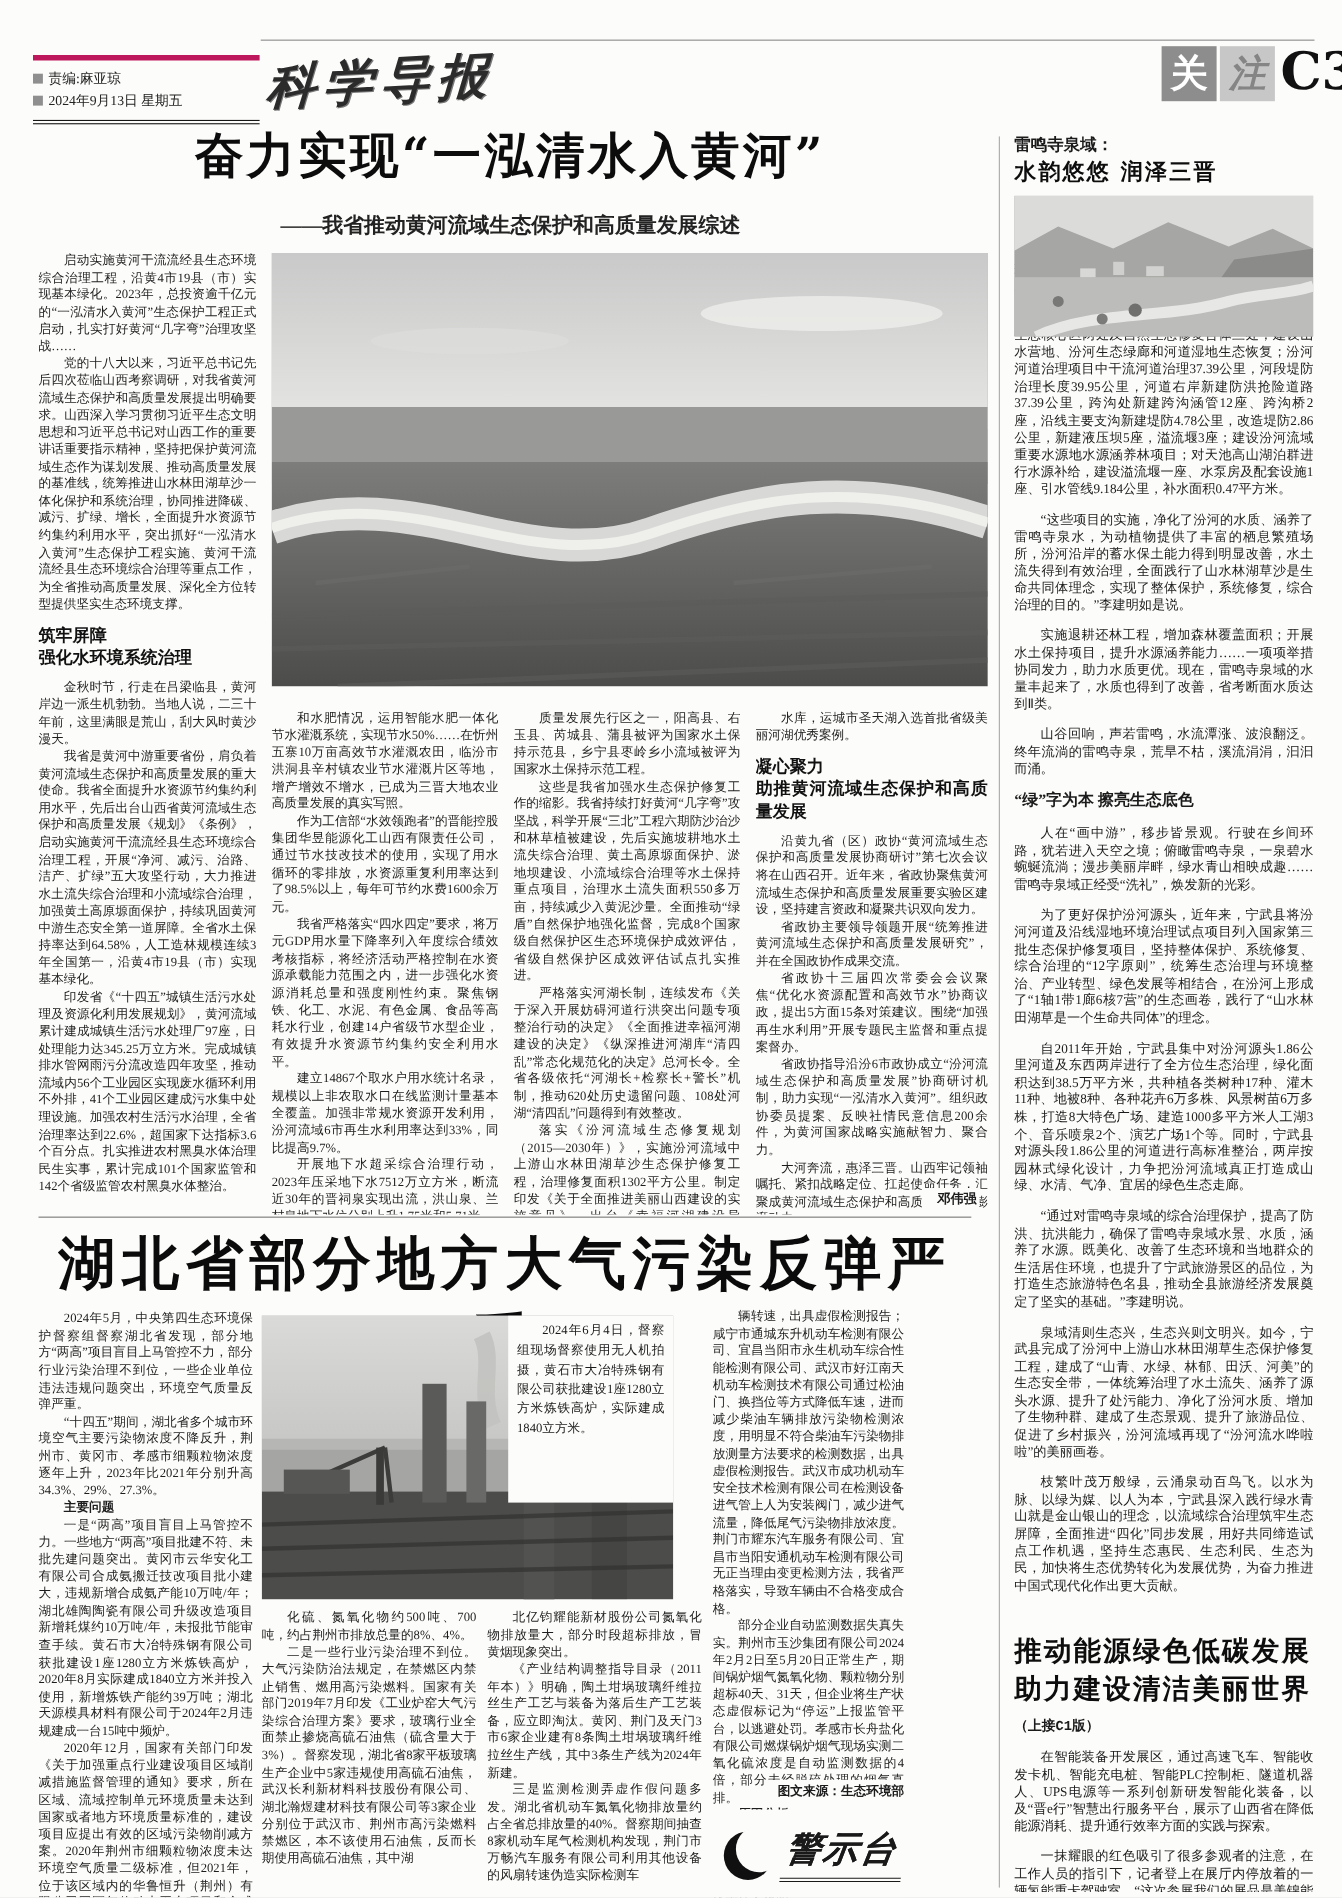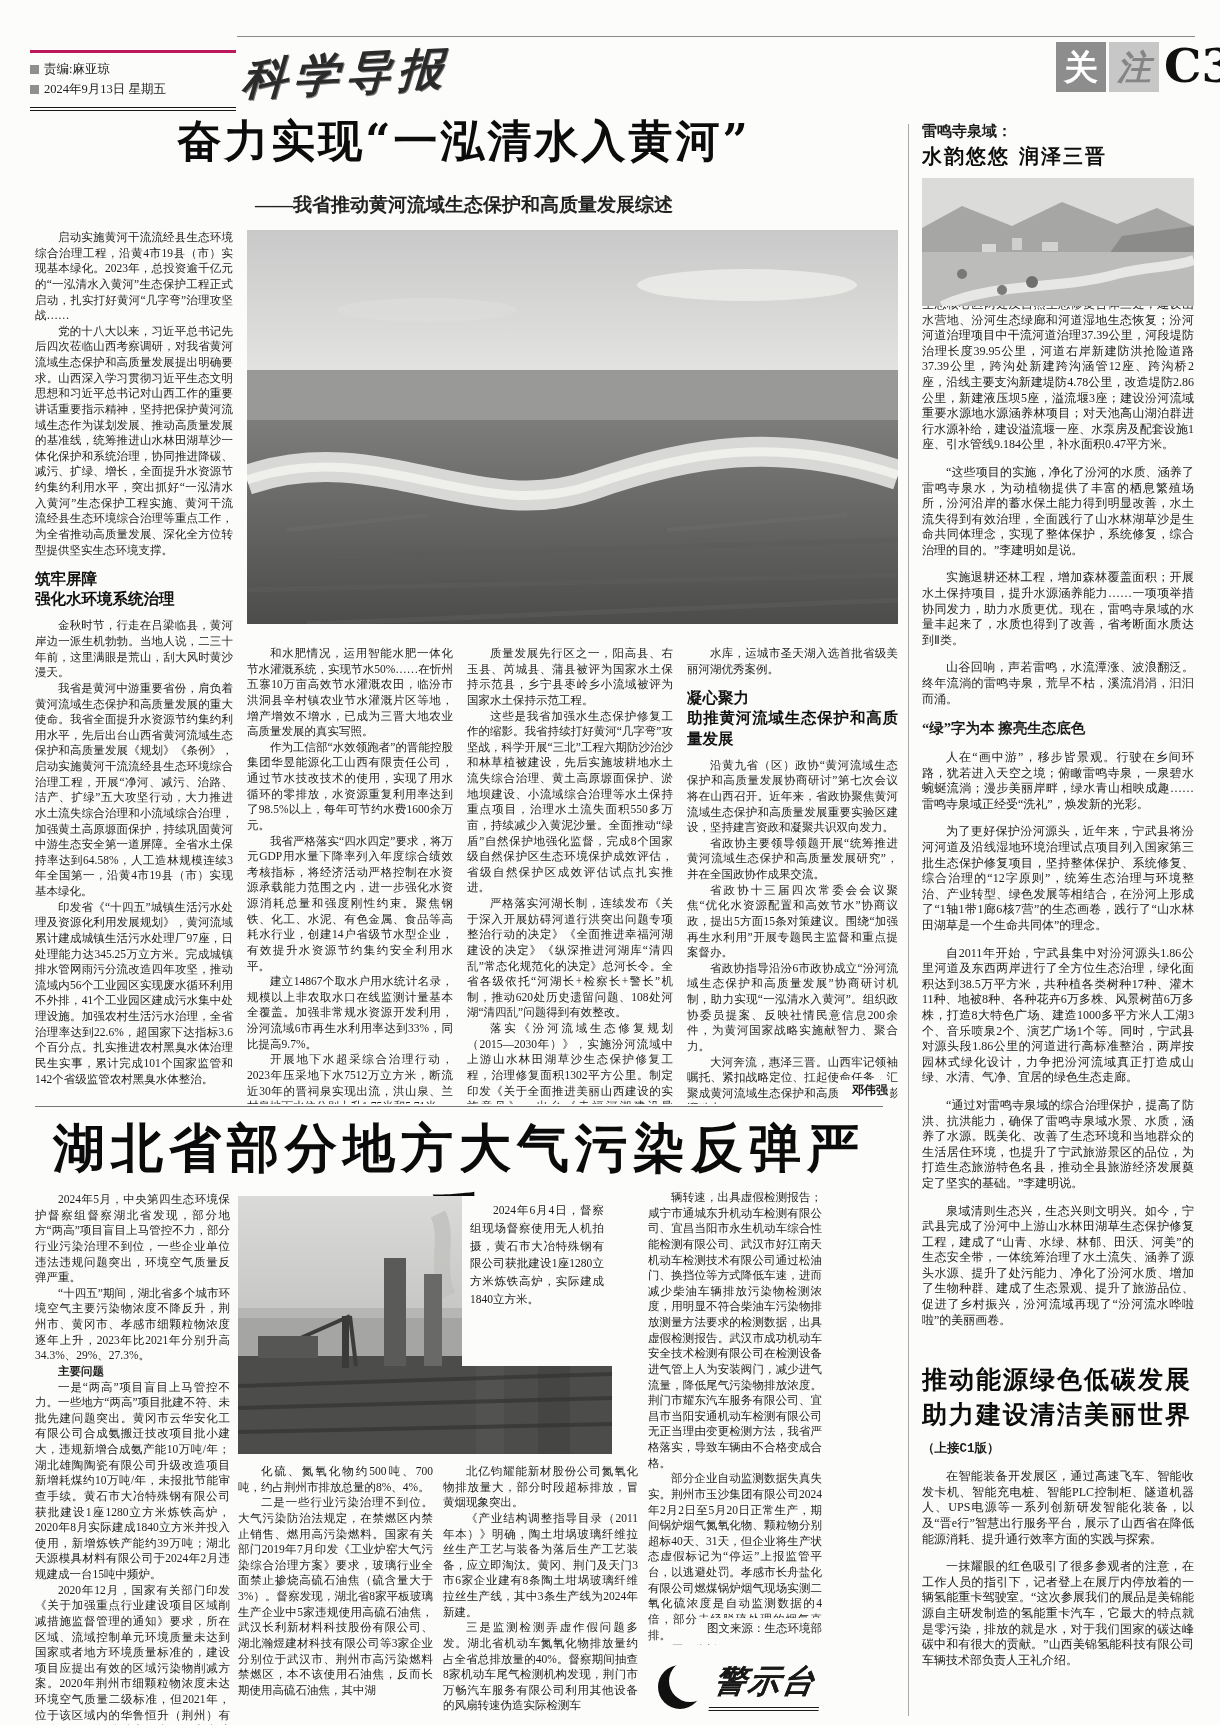--- a/index.html
+++ b/index.html
@@ -1,20 +1,20 @@
 <!DOCTYPE html>
 <html><head>
 <meta charset="utf-8">
 <style>
   html,body{margin:0;padding:0;background:#e8e8e6;}
   .page{position:relative;width:1220px;height:1725px;background:#fcfcfa;overflow:hidden;
         color:#1b1b1b;font-family:"Liberation Serif",serif;}
   
   .top-rule{position:absolute;left:237px;top:36px;width:958px;border-top:1px solid #8a8a8a;}
-  .hdr-left{position:absolute;left:30px;top:50px;width:206px;border-top:3px solid #be185d;
+  .hdr-left{position:absolute;left:30px;top:50px;width:206px;border-top:5px solid #be185d;
             border-bottom:4px double #161616;padding:6px 0 8px;text-align:center;}
   .hdr-line{font-size:12.5px;line-height:20px;color:#222;display:flex;align-items:center;gap:5px;}
   .sq{display:inline-block;width:9px;height:9px;background:#8f8f8f;flex:0 0 auto;}
   .masthead{position:absolute;left:242px;top:44px;font-family:"DejaVu Serif",serif;
             font-size:45px;font-weight:bold;font-style:italic;letter-spacing:7px;color:#2b2b2b;
             transform:rotate(-3deg) skewX(-6deg);text-shadow:1px 1px 0 #777;}
   .tagbox{position:absolute;top:42px;width:50px;height:50px;text-align:center;line-height:50px;
           font-family:"Liberation Sans",sans-serif;font-weight:bold;font-size:34px;}
   .tag1{left:1056px;background:#8d8d8d;color:#fff;}
   .tag2{left:1109px;background:#c7c7c7;color:#858585;font-style:italic;}
@@ -50,21 +50,21 @@
   .sb-body h4.it-h{font-size:14.5px;margin:8px 0 5px;}
   .energy-headline{font-family:"DejaVu Serif",serif;font-weight:900;font-size:25px;line-height:1.4;
         letter-spacing:2px;margin:34px 0 8px;white-space:pre-line;color:#0d0d0d;}
   
   .hb-headline{position:absolute;left:35px;top:1114px;width:848px;text-align:center;
         font-family:"DejaVu Serif",serif;font-weight:900;font-size:52px;letter-spacing:6px;color:#0b0b0b;}
   .caption-box{position:absolute;right:0;top:0;width:150px;height:170px;background:#fcfcfa;
         padding:6px 8px;box-sizing:border-box;font-size:11.5px;line-height:1.55;text-align:justify;
         text-indent:2em;}
   .c4wrap{position:absolute;left:648px;top:1190px;width:174px;height:535px;overflow:hidden;}
-  .source-credit{position:absolute;right:0;bottom:86px;background:#fcfcfa;font-weight:normal;
+  .source-credit{position:absolute;right:0;bottom:86px;background:#fcfcfa;font-weight:bold;
         font-size:11.5px;padding:3px 0 3px 10px;font-family:"Liberation Sans",sans-serif;}
   .warn-badge{position:absolute;right:0;bottom:0;width:174px;height:80px;background:#fcfcfa;
         display:flex;align-items:center;justify-content:flex-end;gap:6px;}
   .warn-text{font-family:"DejaVu Serif",serif;font-weight:900;font-style:italic;font-size:32px;
         letter-spacing:2px;transform:skewX(-8deg);border-bottom:4px double #1a1a1a;
         padding:0 6px 3px 2px;background:linear-gradient(180deg,#555,#000);
         -webkit-background-clip:text;background-clip:text;color:#191919;}
 </style>
 </head>
 <body>
@@ -177,20 +177,21 @@
         <p class="it-p">汾河沿线湿地环境治理试点项目建成人景互动生态核心区两处及自然生态修复合体三处，建设山水营地、汾河生态绿廊和河道湿地生态恢复；汾河河道治理项目中干流河道治理37.39公里，河段堤防治理长度39.95公里，河道右岸新建防洪抢险道路37.39公里，跨沟处新建跨沟涵管12座、跨沟桥2座，沿线主要支沟新建堤防4.78公里，改造堤防2.86公里，新建液压坝5座，溢流堰3座；建设汾河流域重要水源地水源涵养林项目；对天池高山湖泊群进行水源补给，建设溢流堰一座、水泵房及配套设施1座、引水管线9.184公里，补水面积0.47平方米。</p>
         <p class="it-p">“这些项目的实施，净化了汾河的水质、涵养了雷鸣寺泉水，为动植物提供了丰富的栖息繁殖场所，汾河沿岸的蓄水保土能力得到明显改善，水土流失得到有效治理，全面践行了山水林湖草沙是生命共同体理念，实现了整体保护，系统修复，综合治理的目的。”李建明如是说。</p>
         <p class="it-p">实施退耕还林工程，增加森林覆盖面积；开展水土保持项目，提升水源涵养能力……一项项举措协同发力，助力水质更优。现在，雷鸣寺泉域的水量丰起来了，水质也得到了改善，省考断面水质达到Ⅱ类。</p>
         <p class="it-p">山谷回响，声若雷鸣，水流潭涨、波浪翻泛。终年流淌的雷鸣寺泉，荒旱不枯，溪流涓涓，汩汩而涌。</p>
         <h4 class="it-h">“绿”字为本 擦亮生态底色</h4>
         <p class="it-p">人在“画中游”，移步皆景观。行驶在乡间环路，犹若进入天空之境；俯瞰雷鸣寺泉，一泉碧水蜿蜒流淌；漫步美丽岸畔，绿水青山相映成趣……雷鸣寺泉域正经受“洗礼”，焕发新的光彩。</p>
         <p class="it-p">为了更好保护汾河源头，近年来，宁武县将汾河河道及沿线湿地环境治理试点项目列入国家第三批生态保护修复项目，坚持整体保护、系统修复、综合治理的“12字原则”，统筹生态治理与环境整治、产业转型、绿色发展等相结合，在汾河上形成了“1轴1带1廊6核7营”的生态画卷，践行了“山水林田湖草是一个生命共同体”的理念。</p>
         <p class="it-p">自2011年开始，宁武县集中对汾河源头1.86公里河道及东西两岸进行了全方位生态治理，绿化面积达到38.5万平方米，共种植各类树种17种、灌木11种、地被8种、各种花卉6万多株、风景树苗6万多株，打造8大特色广场、建造1000多平方米人工湖3个、音乐喷泉2个、演艺广场1个等。同时，宁武县对源头段1.86公里的河道进行高标准整治，两岸按园林式绿化设计，力争把汾河流域真正打造成山绿、水清、气净、宜居的绿色生态走廊。</p>
         <p class="it-p">“通过对雷鸣寺泉域的综合治理保护，提高了防洪、抗洪能力，确保了雷鸣寺泉域水景、水质，涵养了水源。既美化、改善了生态环境和当地群众的生活居住环境，也提升了宁武旅游景区的品位，为打造生态旅游特色名县，推动全县旅游经济发展奠定了坚实的基础。”李建明说。</p>
         <p class="it-p">泉域清则生态兴，生态兴则文明兴。如今，宁武县完成了汾河中上游山水林田湖草生态保护修复工程，建成了“山青、水绿、林郁、田沃、河美”的生态安全带，一体统筹治理了水土流失、涵养了源头水源、提升了处污能力、净化了汾河水质、增加了生物种群、建成了生态景观、提升了旅游品位、促进了乡村振兴，汾河流域再现了“汾河流水哗啦啦”的美丽画卷。</p>
+        <p class="it-p">枝繁叶茂万般绿，云涌泉动百鸟飞。以水为脉、以绿为媒、以人为本，宁武县深入践行绿水青山就是金山银山的理念，以流域综合治理筑牢生态屏障，全面推进“四化”同步发展，用好共同缔造试点工作机遇，坚持生态惠民、生态利民、生态为民，加快将生态优势转化为发展优势，为奋力推进中国式现代化作出更大贡献。</p>
       </div>
 
     <div class="energy-headline">推动能源绿色低碳发展
 助力建设清洁美丽世界</div>
     <div class="cont-note">（上接C1版）</div>
     <div class="sb-body">
         <p class="it-p">在智能装备开发展区，通过高速飞车、智能收发卡机、智能充电桩、智能PLC控制柜、隧道机器人、UPS电源等一系列创新研发智能化装备，以及“晋e行”智慧出行服务平台，展示了山西省在降低能源消耗、提升通行效率方面的实践与探索。</p>
         <p class="it-p">一抹耀眼的红色吸引了很多参观者的注意，在工作人员的指引下，记者登上在展厅内停放着的一辆氢能重卡驾驶室。“这次参展我们的展品是美锦能源自主研发制造的氢能重卡汽车，它最大的特点就是零污染，排放的就是水，对于我们国家的碳达峰碳中和有很大的贡献。”山西美锦氢能科技有限公司车辆技术部负责人王礼介绍。</p>
       </div>
   </div>

